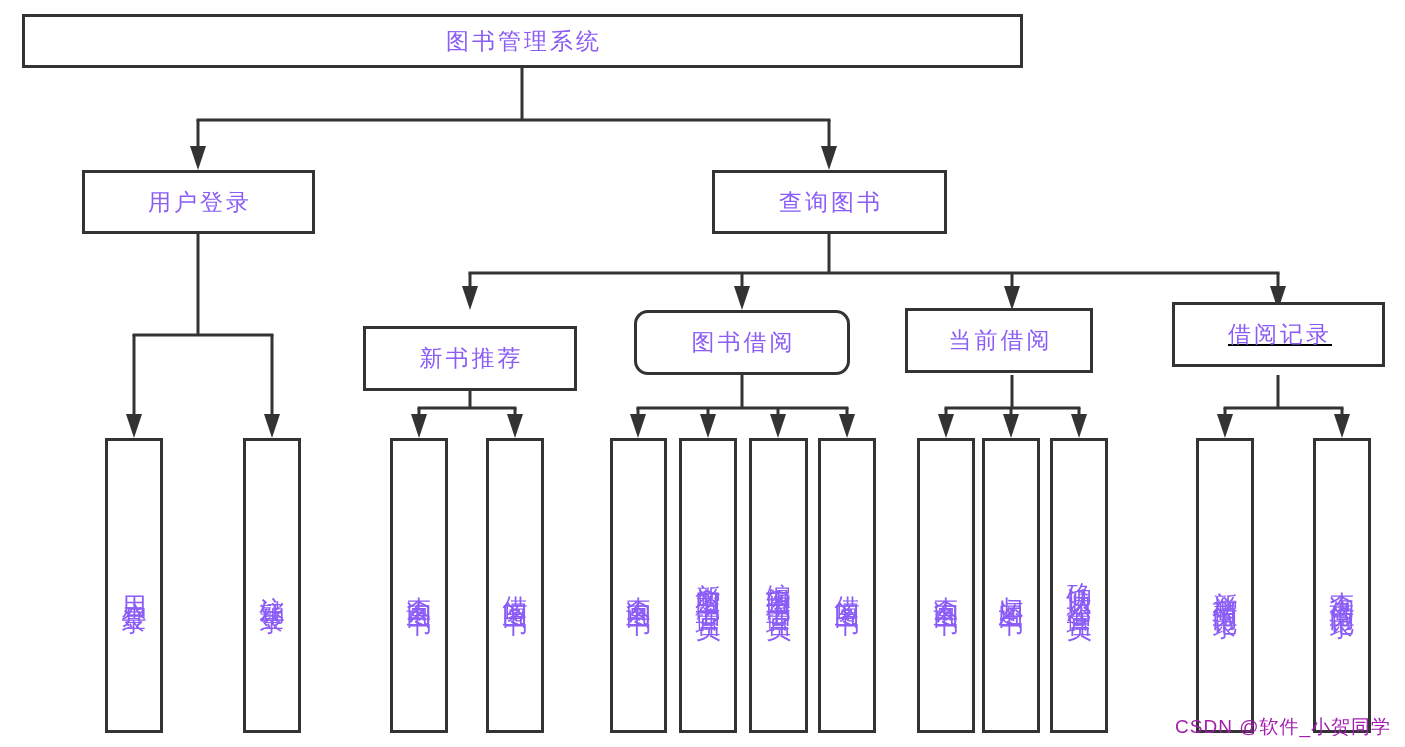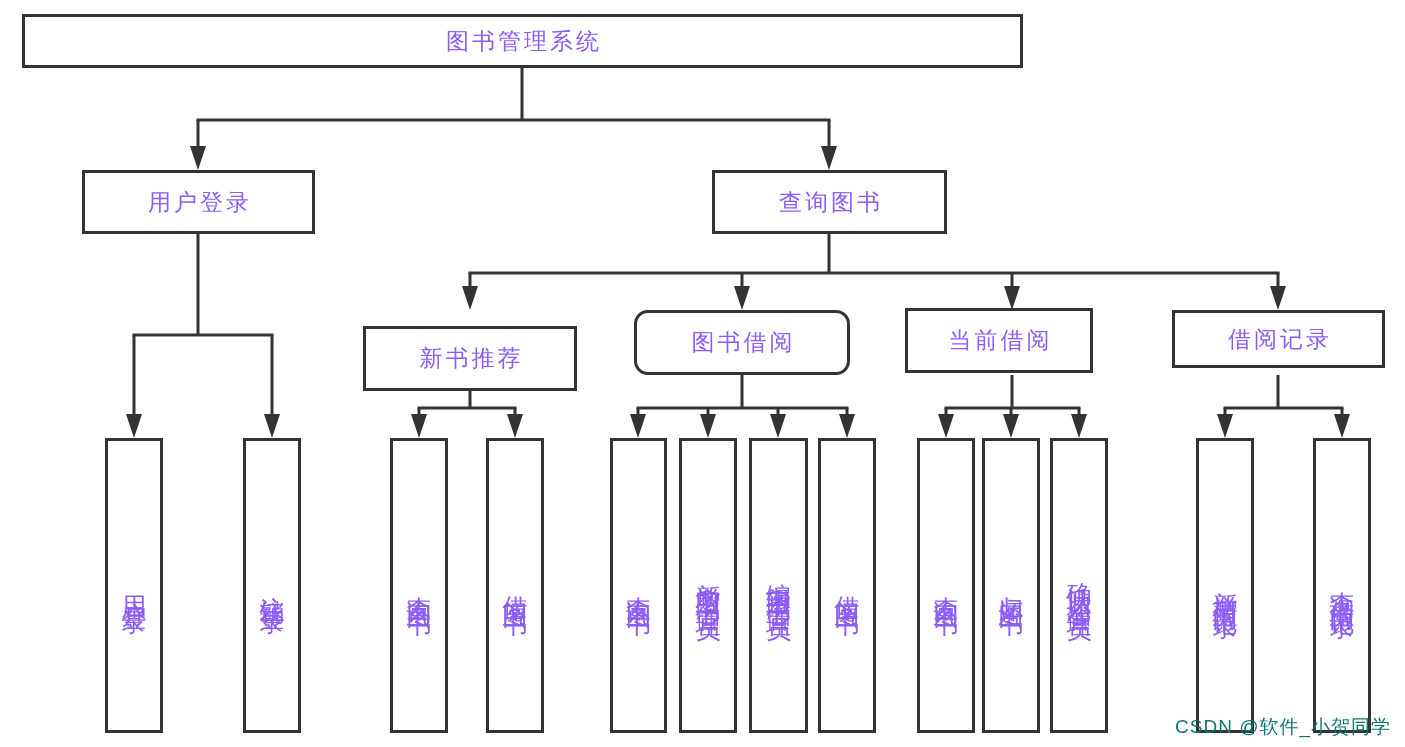--- a/index.html
+++ b/index.html
@@ -51,21 +51,21 @@
     white-space: normal;
   }
   
   #n-root   { left: 22px;  top: 14px;  width: 1001px; height: 54px; }
   #n-login  { left: 82px;  top: 170px; width: 233px;  height: 64px; }
   #n-mgmt   { left: 712px; top: 170px; width: 235px;  height: 64px; }
 
   #n-rec    { left: 363px;  top: 326px; width: 214px; height: 65px; }
   #n-borrow { left: 634px;  top: 310px; width: 216px; height: 65px; border-radius: 14px; }
   #n-cur    { left: 905px;  top: 308px; width: 188px; height: 65px; }
-  #n-hist   { left: 1172px; top: 310px; width: 213px; height: 58px; }
+  #n-hist   { left: 1172px; top: 302px; width: 213px; height: 65px; text-decoration: underline; }
 
   .leaf { top: 438px; height: 295px; width: 58px; }
   #l-a1 { left: 105px; }
   #l-a2 { left: 243px; }
   #l-b1 { left: 390px; }
   #l-b2 { left: 486px; }
   #l-c1 { left: 610px; width: 57px; }
   #l-c2 { left: 679px; }
   #l-c3 { left: 749px; width: 59px; }
   #l-c4 { left: 818px; }
@@ -74,21 +74,21 @@
   #l-d3 { left: 1050px; }
   #l-e1 { left: 1196px; }
   #l-e2 { left: 1313px; }
 
   #watermark {
     position: absolute;
     right: 14px;
     top: 714px;
     font-size: 19px;
     letter-spacing: 1px;
-    color: #0f766e;
+    color: #a21caf;
     z-index: 5;
     white-space: nowrap;
   }
 </style>
 </head>
 <body>
 
 <div id="canvas">
 
   <svg id="connectors" viewBox="0 0 1405 747" xmlns="http://www.w3.org/2000/svg">

